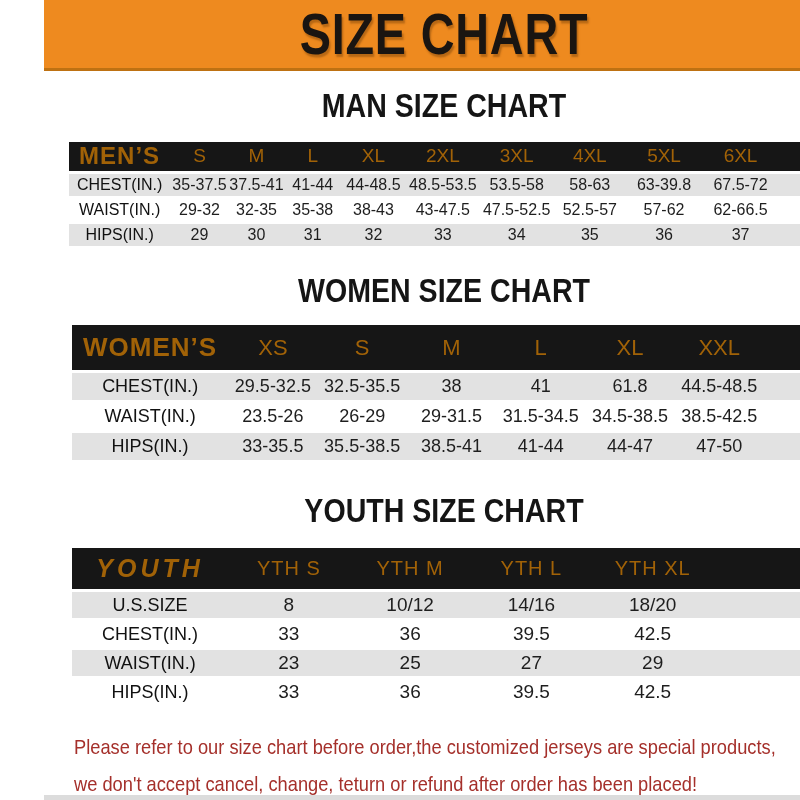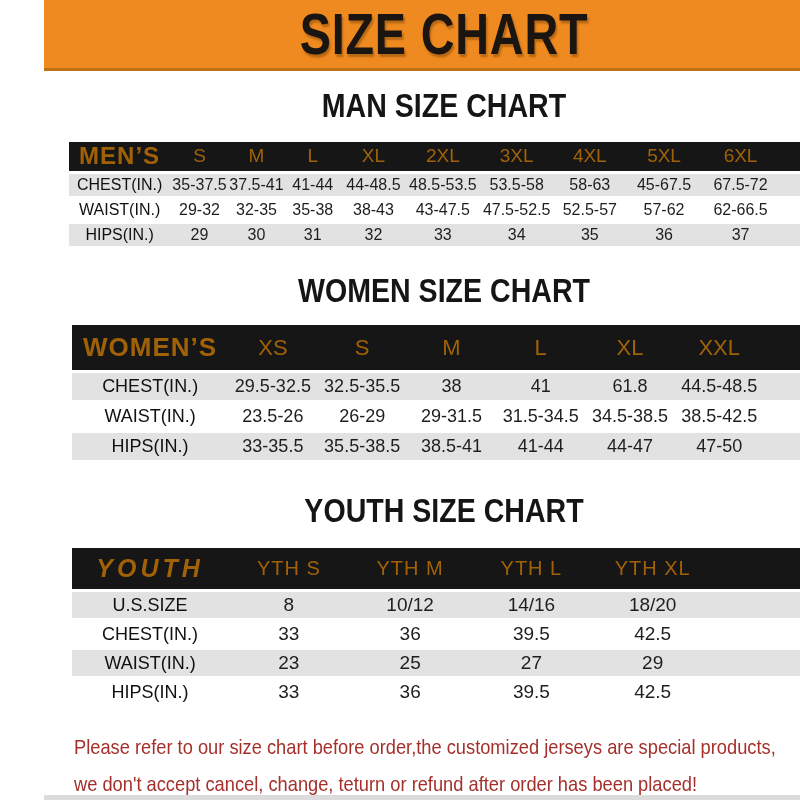--- a/index.html
+++ b/index.html
@@ -117,21 +117,21 @@
         <tbody>
           <tr>
             <td class="rowlabel">CHEST(IN.)</td>
             <td>35-37.5</td>
             <td>37.5-41</td>
             <td>41-44</td>
             <td>44-48.5</td>
             <td>48.5-53.5</td>
             <td>53.5-58</td>
             <td>58-63</td>
-            <td>45-67.5</td>
+            <td>63-39.8</td>
             <td>67.5-72</td>
             <td></td>
           </tr>
           <tr>
             <td class="rowlabel">WAIST(IN.)</td>
             <td>29-32</td>
             <td>32-35</td>
             <td>35-38</td>
             <td>38-43</td>
             <td>43-47.5</td>

